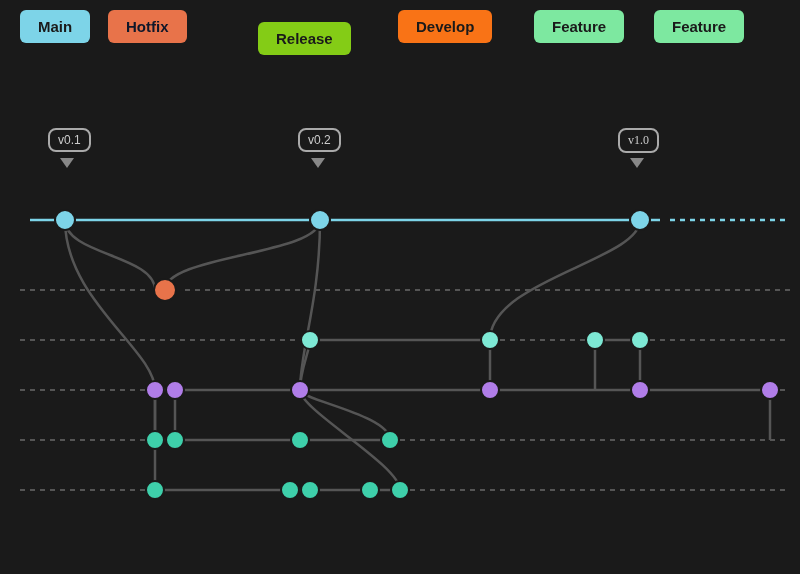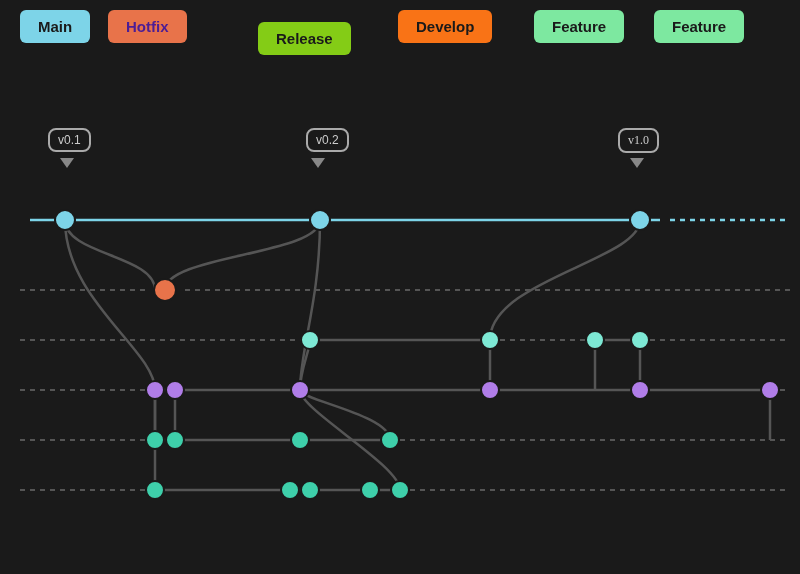--- a/index.html
+++ b/index.html
@@ -53,28 +53,28 @@
       height: 574px;
       pointer-events: none;
     }
   </style>
 </head>
 <body>
 
 <div class="container">
 
   <div class="branch-label" style="left:20px; background:#7dd4e8;">Main</div>
-  <div class="branch-label" style="left:108px; background:#e8734a; color:#4c1d95;">Hotfix</div>
+  <div class="branch-label" style="left:108px; background:#e8734a; color:#0f172a;">Hotfix</div>
   <div class="branch-label" style="left:258px; background:#84cc16;margin-top:12px;">Release</div>
   <div class="branch-label" style="left:398px; background:#f97316;">Develop</div>
   <div class="branch-label" style="left:534px; background:#7de8a0;">Feature</div>
   <div class="branch-label" style="left:654px; background:#7de8a0;">Feature</div>
 
   <div class="version-tag" style="left:48px; top:128px;">v0.1</div>
-  <div class="version-tag" style="left:298px; top:128px;margin-left:8px;">v0.2</div>
+  <div class="version-tag" style="left:298px; top:128px;">v0.2</div>
   <div class="version-tag" style="left:618px; top:128px;font-family:Liberation Serif, serif;">v1.0</div>
 
   <div class="arrow-down" style="left:60px; top:158px;"></div>
   <div class="arrow-down" style="left:311px; top:158px;"></div>
   <div class="arrow-down" style="left:630px; top:158px;"></div>
 
   <svg class="lines">
 
     <line x1="30" y1="220" x2="660" y2="220" stroke="#7dd4e8" stroke-width="2.5"></line>
 

